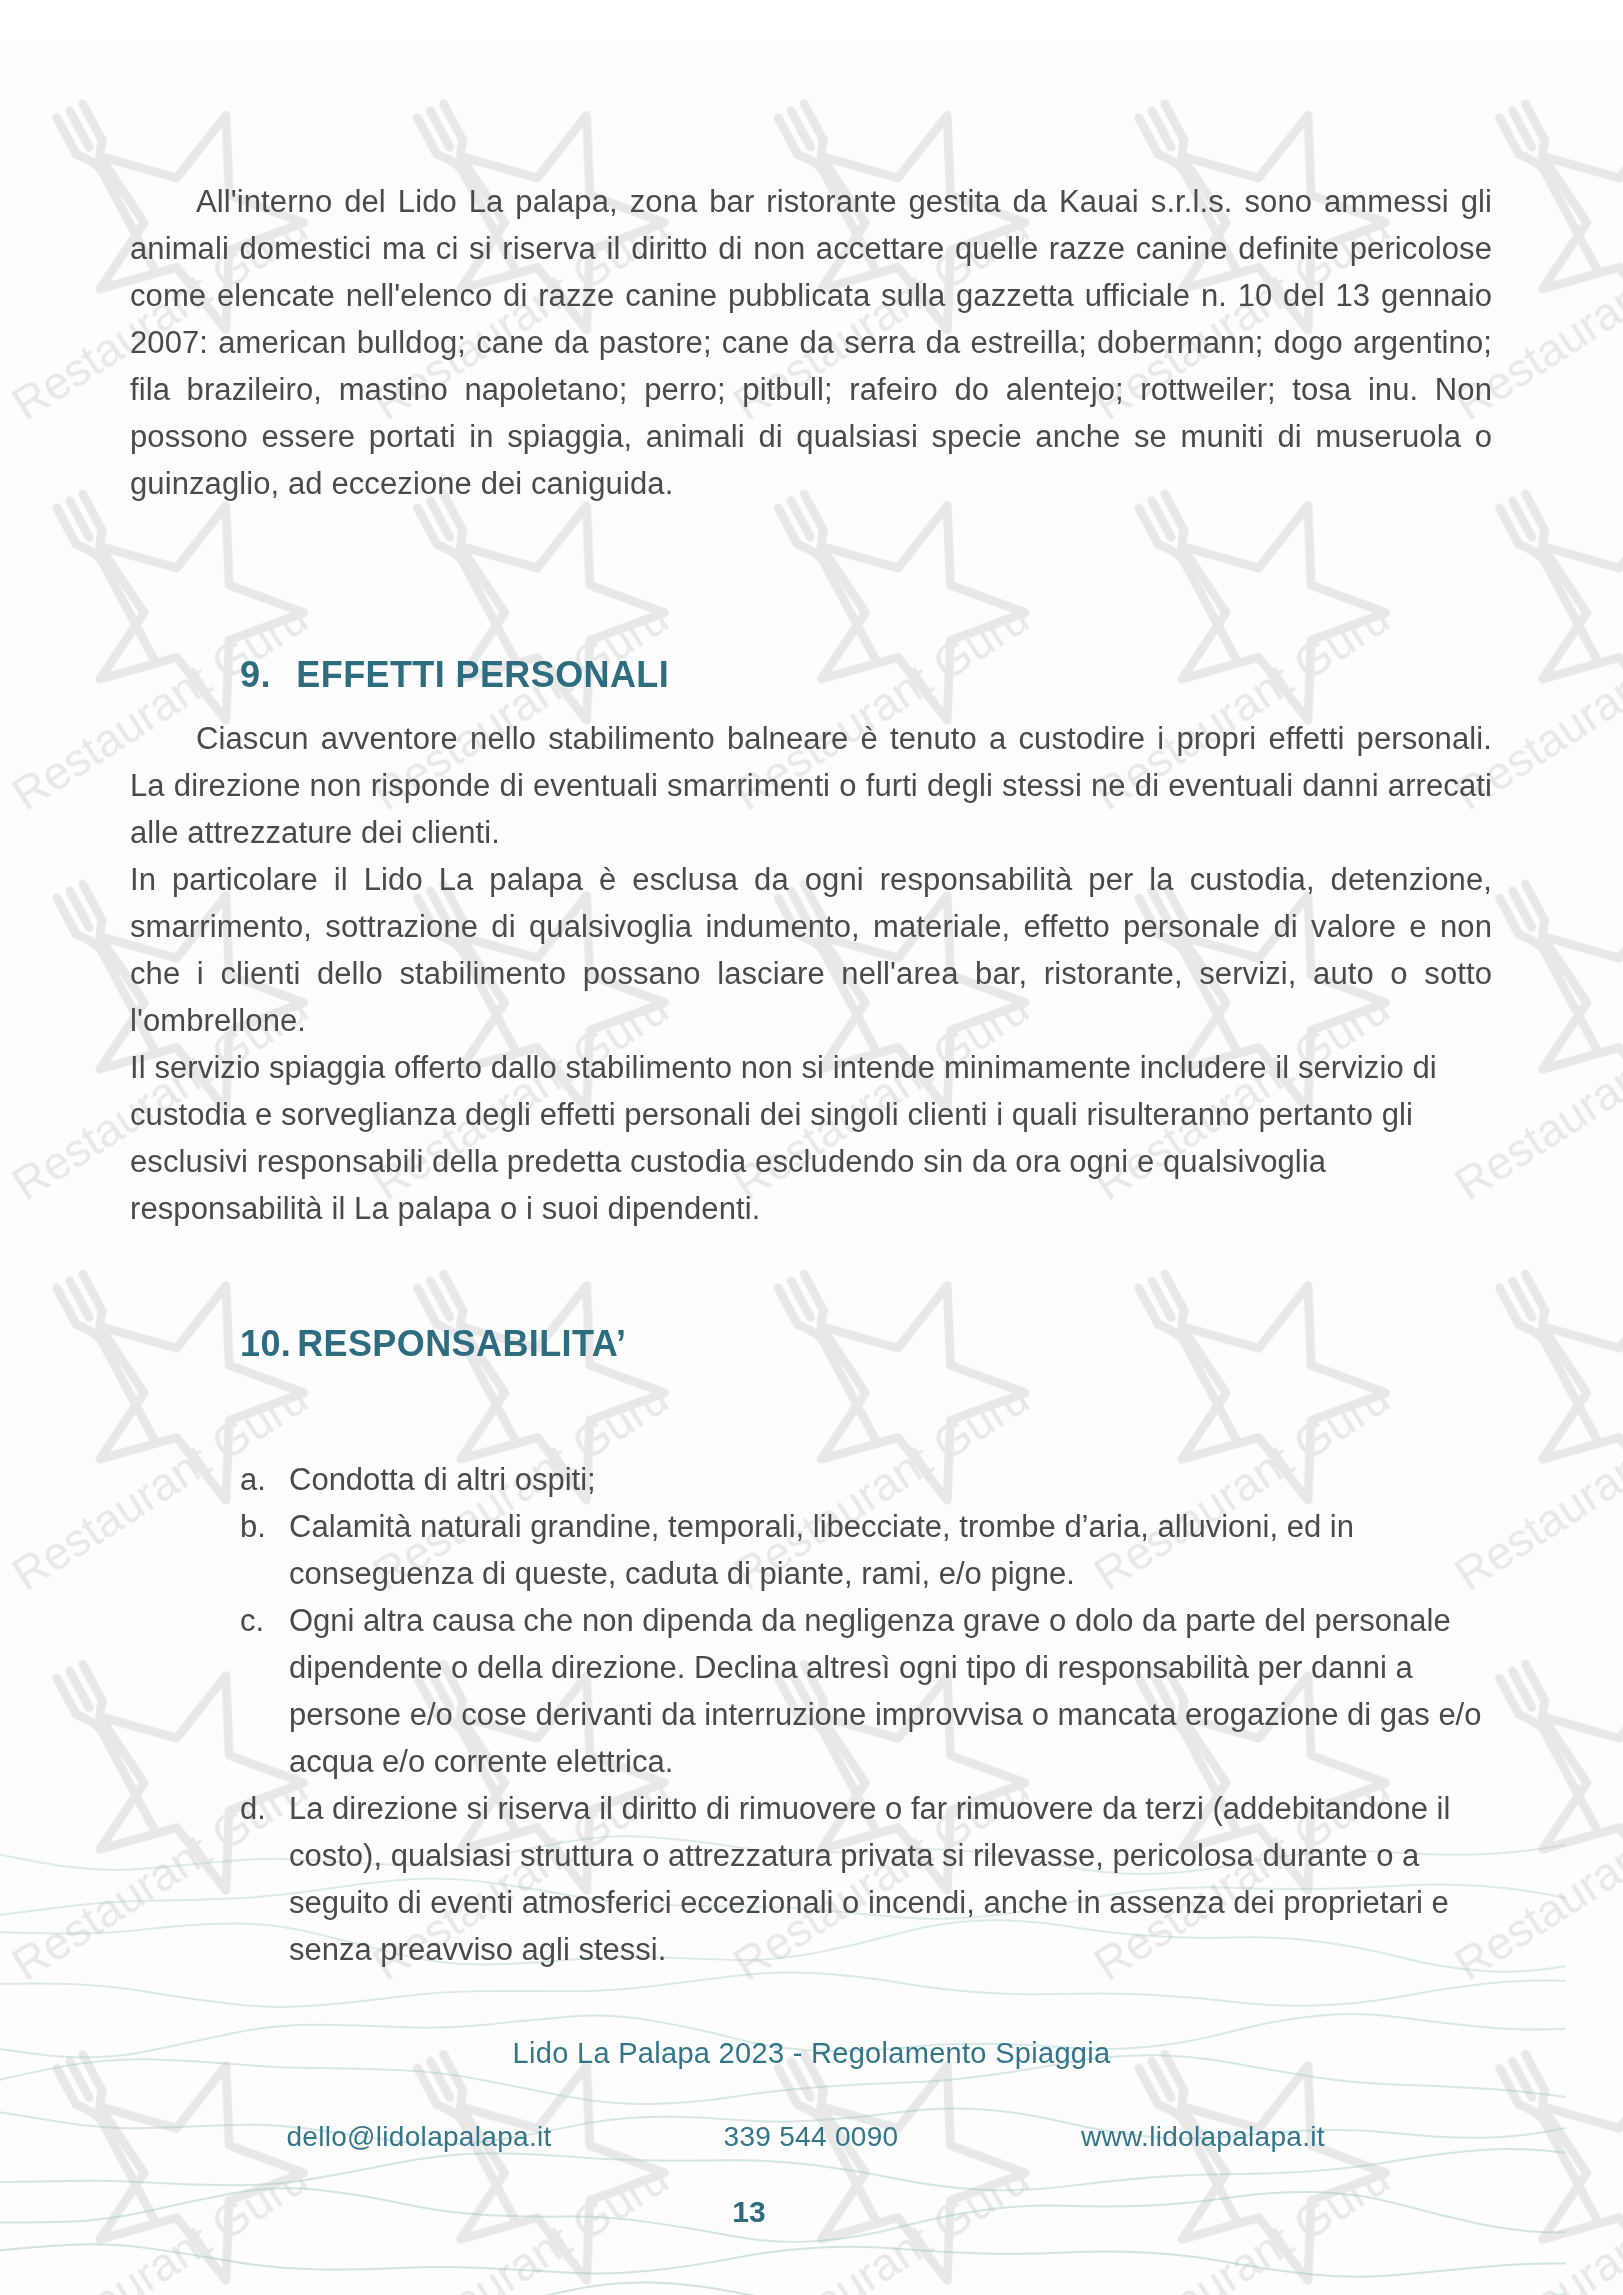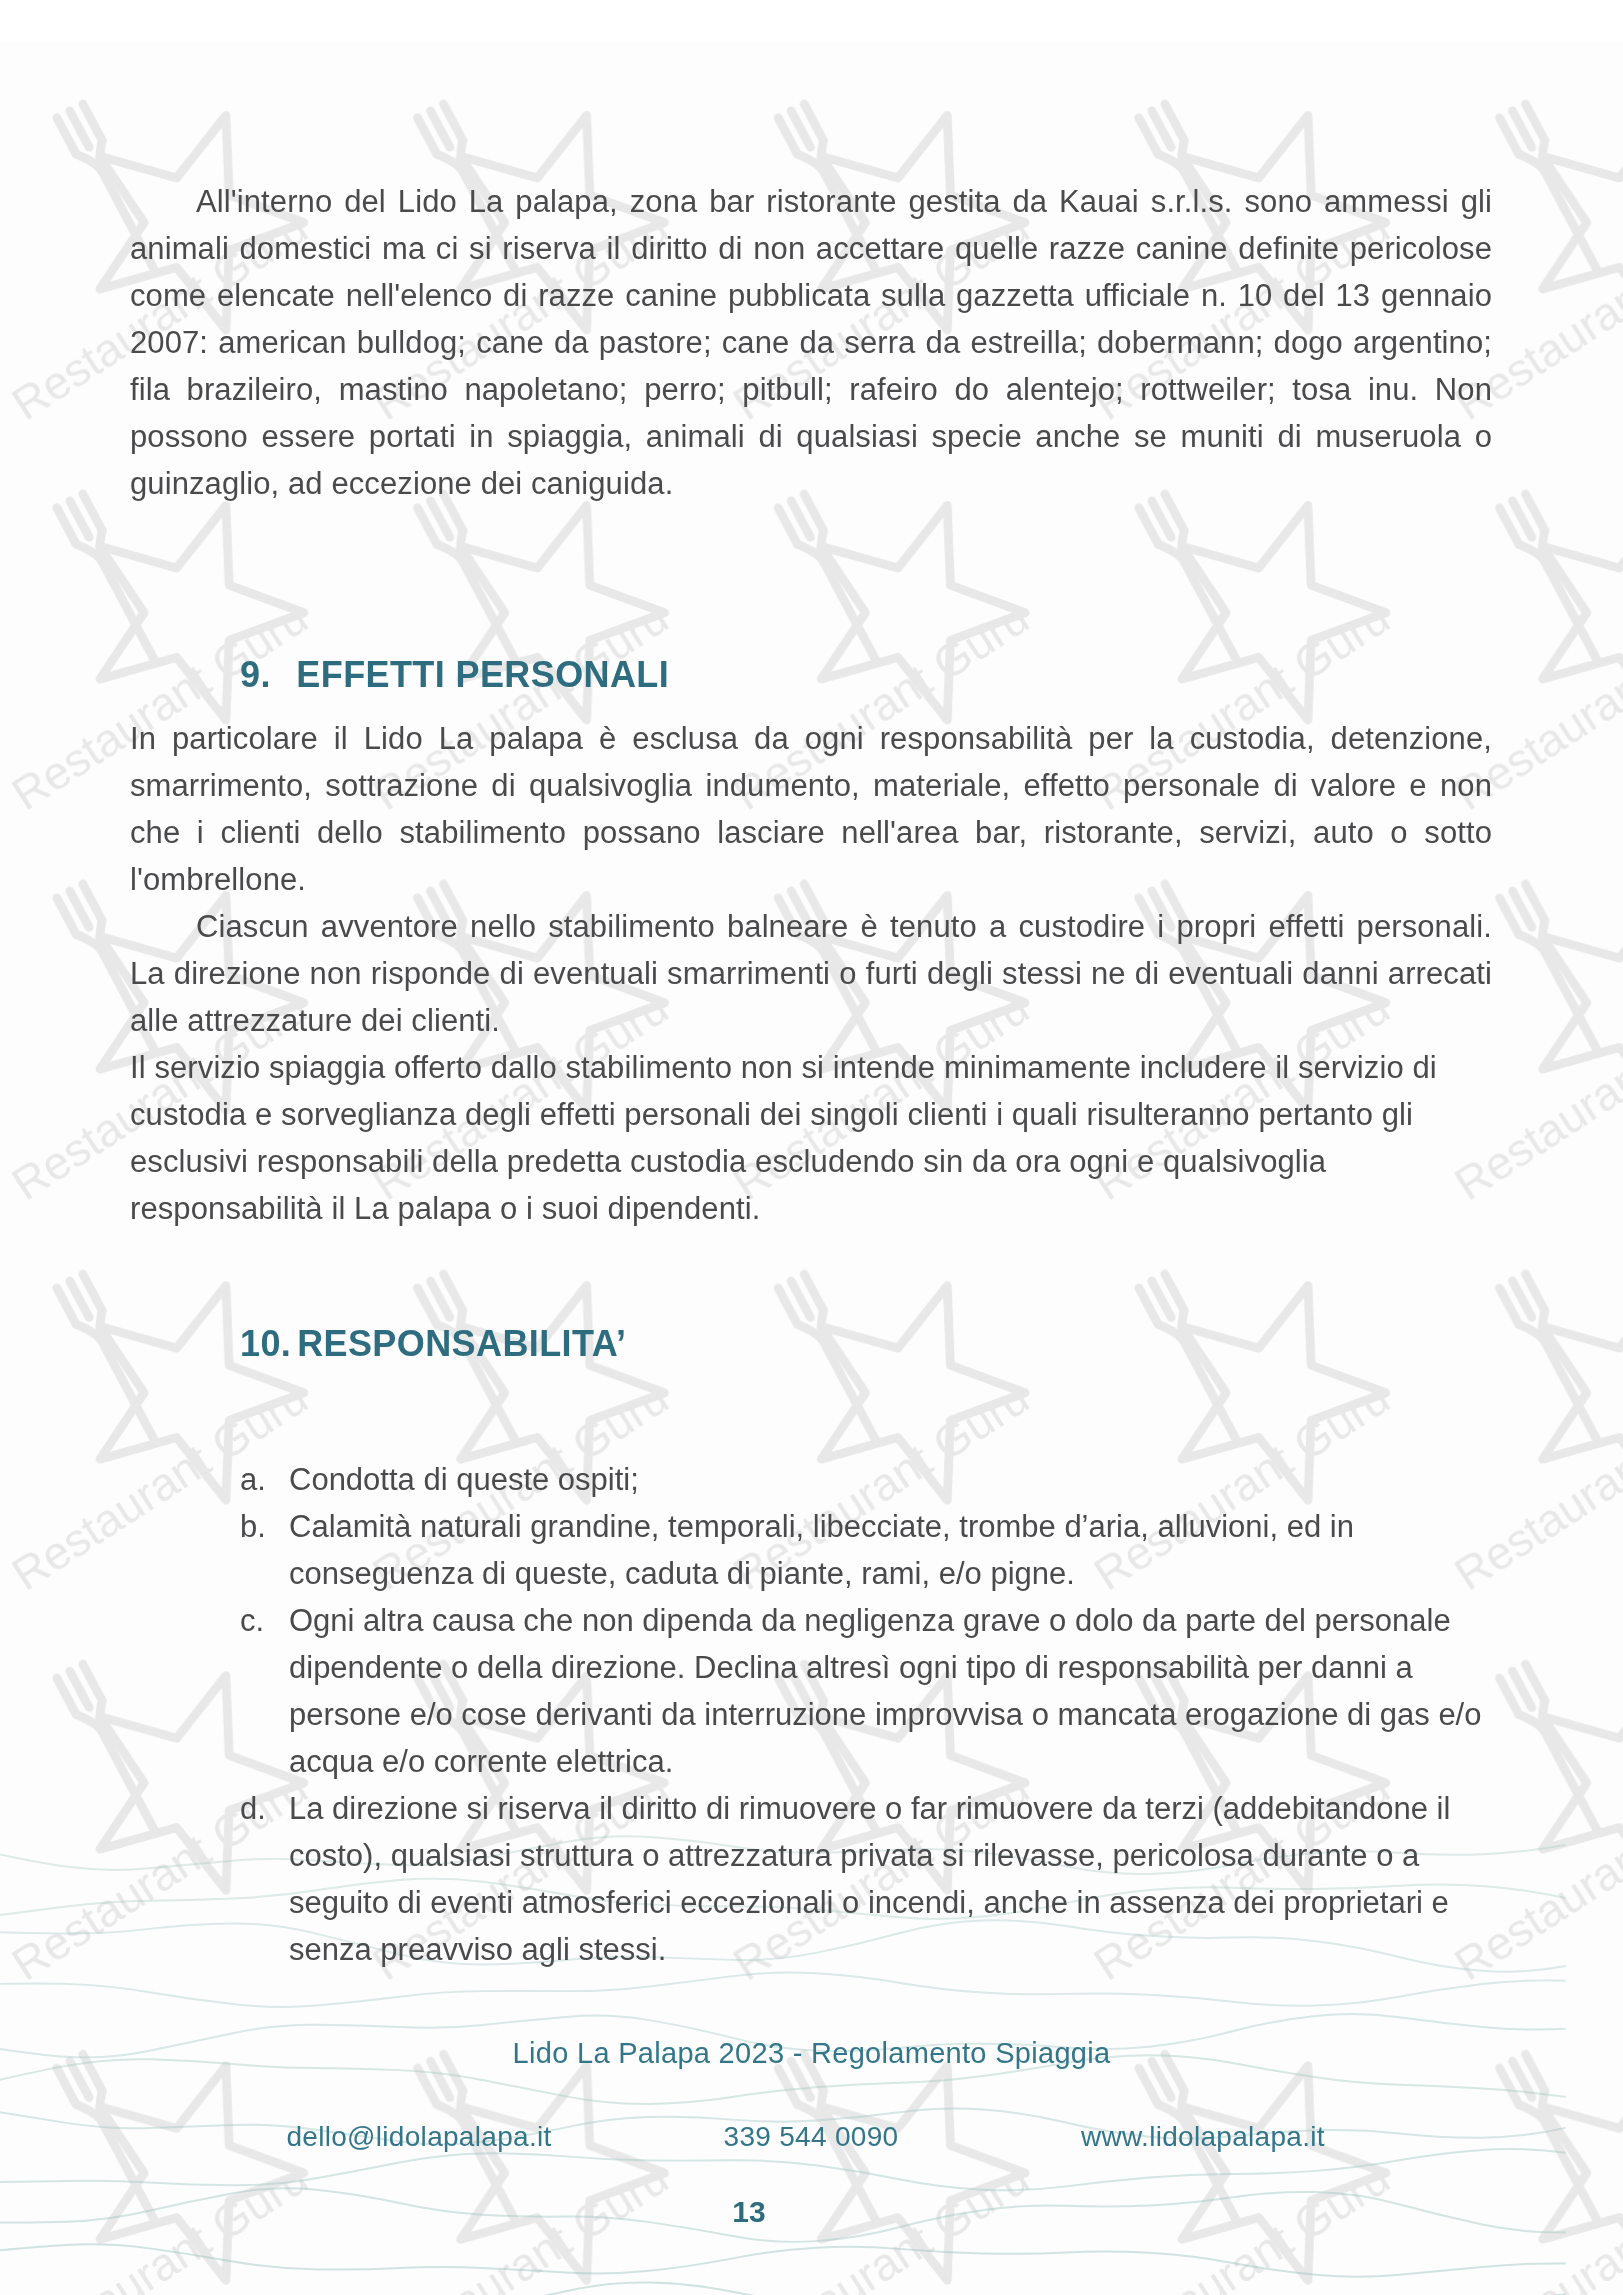--- a/index.html
+++ b/index.html
@@ -106,34 +106,34 @@
       <path d="M-60,475.9 Q25,495.5 67.5,504.3 Q110,513.1 152.5,510.7 Q195,508.2 237.5,501.9 Q280,495.6 322.5,495.8 Q365,496.1 407.5,497.6 Q450,499.2 492.5,492.1 Q535,485.1 577.5,475.5 Q620,465.9 662.5,466.7 Q705,467.4 747.5,476.1 Q790,484.7 832.5,488.4 Q875,492.0 917.5,489.9 Q960,487.9 1002.5,491.2 Q1045,494.6 1087.5,503.3 Q1130,512.1 1172.5,513.3 Q1215,514.6 1257.5,505.2 Q1300,495.8 1342.5,488.5 Q1385,481.2 1427.5,482.5 Q1470,483.9 1512.5,484.3 Q1555,484.8 1597.5,478.5" fill="none" stroke="#9cc5bf" stroke-width="2" opacity="0.47"></path>
     </svg>
 
   <p class="content-block body-text just indent" style="top:137px;">All'interno del Lido La palapa, zona bar ristorante gestita da Kauai s.r.l.s. sono ammessi gli animali domestici ma ci si riserva il diritto di non accettare quelle razze canine definite pericolose come elencate nell'elenco di razze canine pubblicata sulla gazzetta ufficiale n. 10 del 13 gennaio 2007: american bulldog; cane da pastore; cane da serra da estreilla; dobermann; dogo argentino; fila brazileiro, mastino napoletano; perro; pitbull; rafeiro do alentejo; rottweiler; tosa inu. Non possono essere portati in spiaggia, animali di qualsiasi specie anche se muniti di museruola o guinzaglio, ad eccezione dei caniguida.</p>
 
   <h2 class="sec-heading" style="top:610px;">
     <span>9.</span><span class="htitle-9">EFFETTI PERSONALI</span>
   </h2>
 
   <div class="content-block sec9-block" style="top:674px;">
+    <p class="body-text just indent">Ciascun avventore nello stabilimento balneare è tenuto a custodire i propri effetti personali. La direzione non risponde di eventuali smarrimenti o furti degli stessi ne di eventuali danni arrecati alle attrezzature dei clienti.</p>
     <p class="body-text just">In particolare il Lido La palapa è esclusa da ogni responsabilità per la custodia, detenzione, smarrimento, sottrazione di qualsivoglia indumento, materiale, effetto personale di valore e non che i clienti dello stabilimento possano lasciare nell'area bar, ristorante, servizi, auto o sotto l'ombrellone.</p>
-    <p class="body-text just indent">Ciascun avventore nello stabilimento balneare è tenuto a custodire i propri effetti personali. La direzione non risponde di eventuali smarrimenti o furti degli stessi ne di eventuali danni arrecati alle attrezzature dei clienti.</p>
     <p class="body-text">Il servizio spiaggia offerto dallo stabilimento non si intende minimamente includere il servizio di custodia e sorveglianza degli effetti personali dei singoli clienti i quali risulteranno pertanto gli esclusivi responsabili della predetta custodia escludendo sin da ora ogni e qualsivoglia responsabilità il La palapa o i suoi dipendenti.</p>
   </div>
 
   <h2 class="sec-heading" style="top:1279px;">
     <span>10.</span><span class="htitle-10">RESPONSABILITA’</span>
   </h2>
 
 
   <ol class="reg-list" style="position:absolute;left:240px;top:1415px;width:1253px;z-index:2;">
     <li>
       <span class="marker">a.</span>
-      <span class="itext">Condotta di queste ospiti;</span>
+      <span class="itext">Condotta di altri ospiti;</span>
     </li>
     <li>
       <span class="marker">b.</span>
       <span class="itext">Calamità naturali grandine, temporali, libecciate, trombe d’aria, alluvioni, ed in conseguenza di queste, caduta di piante, rami, e/o pigne.</span>
     </li>
     <li>
       <span class="marker">c.</span>
       <span class="itext">Ogni altra causa che non dipenda da negligenza grave o dolo da parte del personale dipendente o della direzione. Declina altresì ogni tipo di responsabilità per danni a persone e/o cose derivanti da interruzione improvvisa o mancata erogazione di gas e/o acqua e/o corrente elettrica.</span>
     </li>
     <li>

